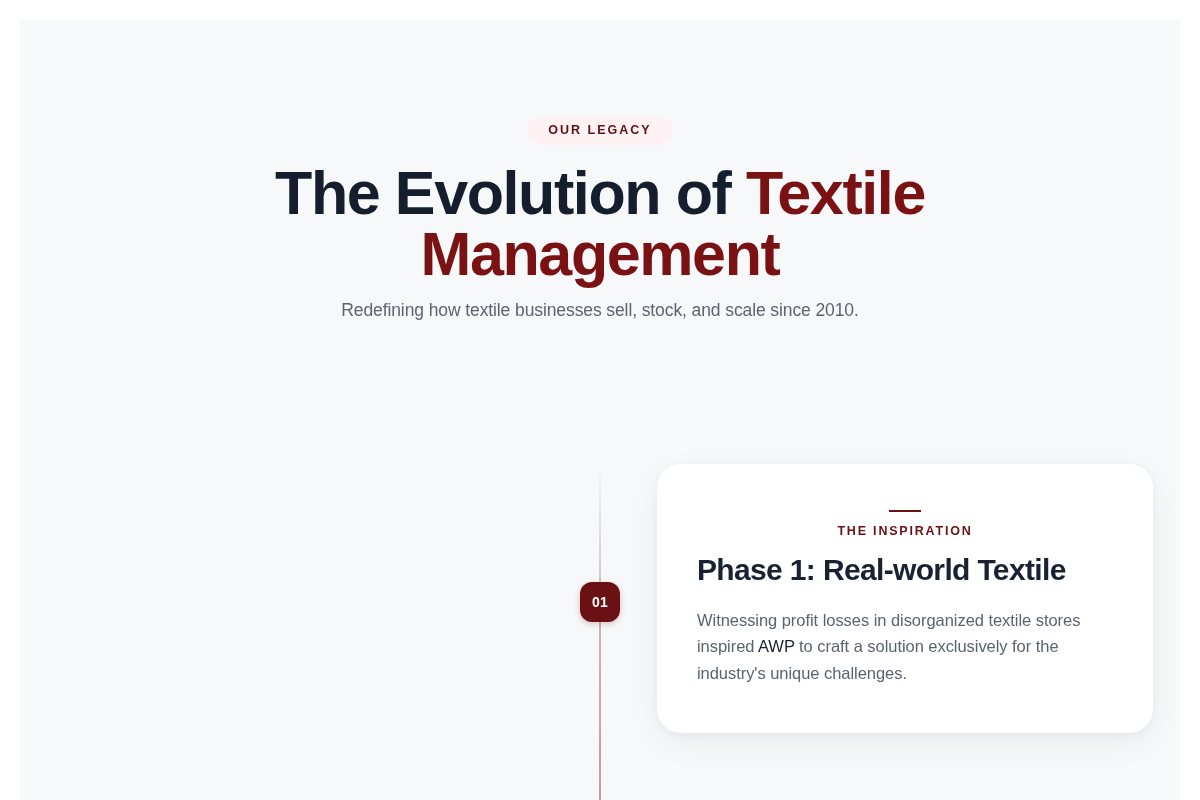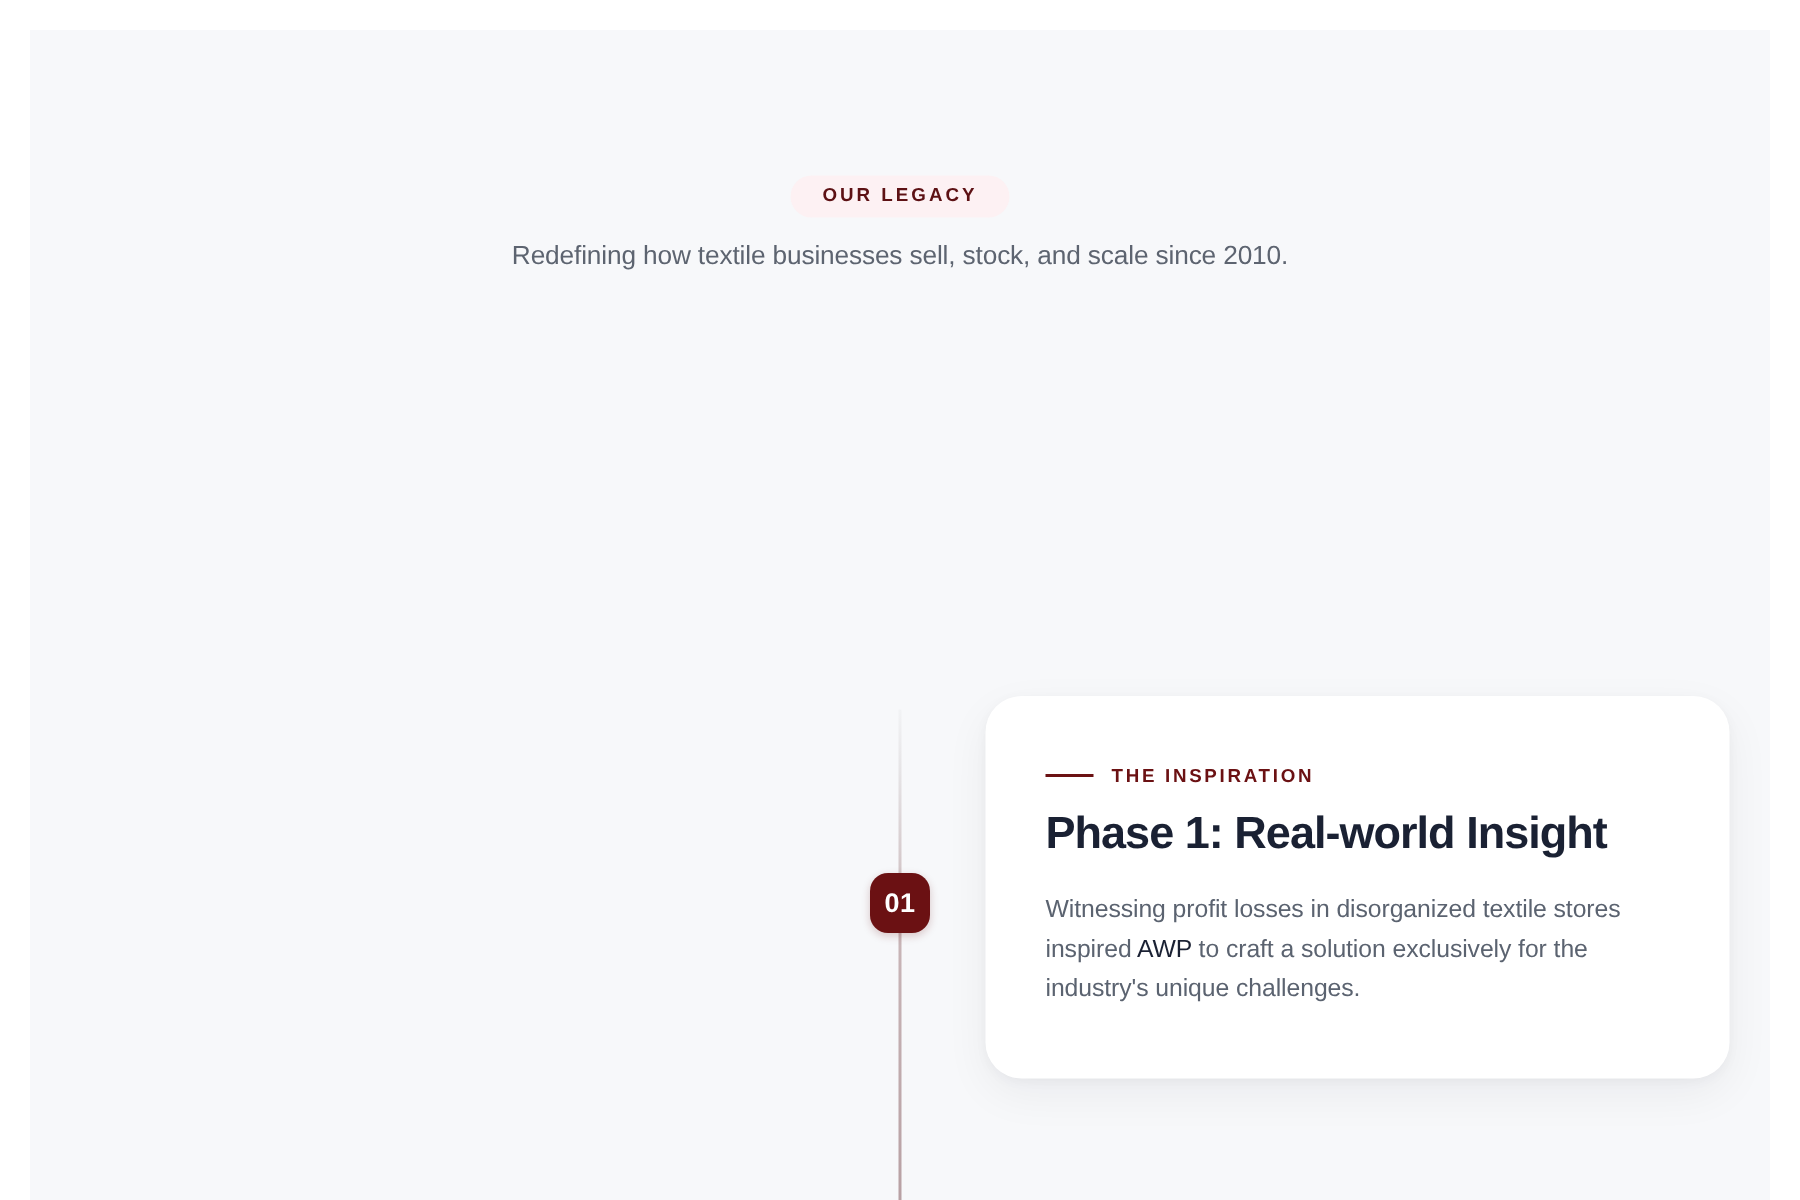--- a/index.html
+++ b/index.html
@@ -75,21 +75,21 @@
 
   .marker {
     position: absolute;
     left: 560px;
     top: 562px;
     width: 40px;
     height: 40px;
     border-radius: 12px;
     background: #6b1113;
     color: #ffffff;
-    font-size: 18px;
+    font-size: 14px;
     font-weight: bold;
     display: flex;
     align-items: center;
     justify-content: center;
     letter-spacing: 0.3px;
     box-shadow: 0 2px 6px rgba(107,17,19,0.22);
   }
 
   
   .card {
@@ -103,20 +103,21 @@
     border-radius: 24px;
     box-shadow: 0 10px 30px rgba(20,25,40,0.055),
                 0 2px 8px rgba(20,25,40,0.035);
   }
 
   .card-eyebrow {
     display: flex;
     align-items: center;
     gap: 12px;
     margin: 0 0 14px 0;
+    flex-direction: column;
   }
   .eyebrow-rule {
     display: block;
     width: 32px;
     height: 1.6px;
     background: #6b1113;
     flex: 0 0 auto;
   }
   .eyebrow-text {
     font-size: 12.5px;
@@ -148,34 +149,35 @@
   }
 </style>
 </head>
 <body>
 
 <div id="page">
 
   <section class="hero">
     <div class="eyebrow-badge">OUR LEGACY</div>
 
+    <h1 class="hero-title"><span>The Evolution of </span><span class="accent">Textile Management</span></h1>
 
     <p class="hero-sub">Redefining how textile businesses sell, stock, and scale since 2010.</p>
   </section>
 
   <div class="timeline-line"></div>
 
   <div class="marker">01</div>
 
   <article class="card">
 
     <div class="card-eyebrow">
       <span class="eyebrow-rule"></span>
       <span class="eyebrow-text">THE INSPIRATION</span>
     </div>
 
-    <h2 class="card-title">Phase 1: Real-world Insight</h2>
+    <h2 class="card-title">Phase 1: Real-world Textile</h2>
 
     <p class="card-body"><span>Witnessing profit losses in disorganized textile stores inspired </span><span class="strong">AWP</span><span> to craft a solution exclusively for the industry's unique challenges.</span></p>
 
   </article>
 
 </div>
 
 </body></html>

